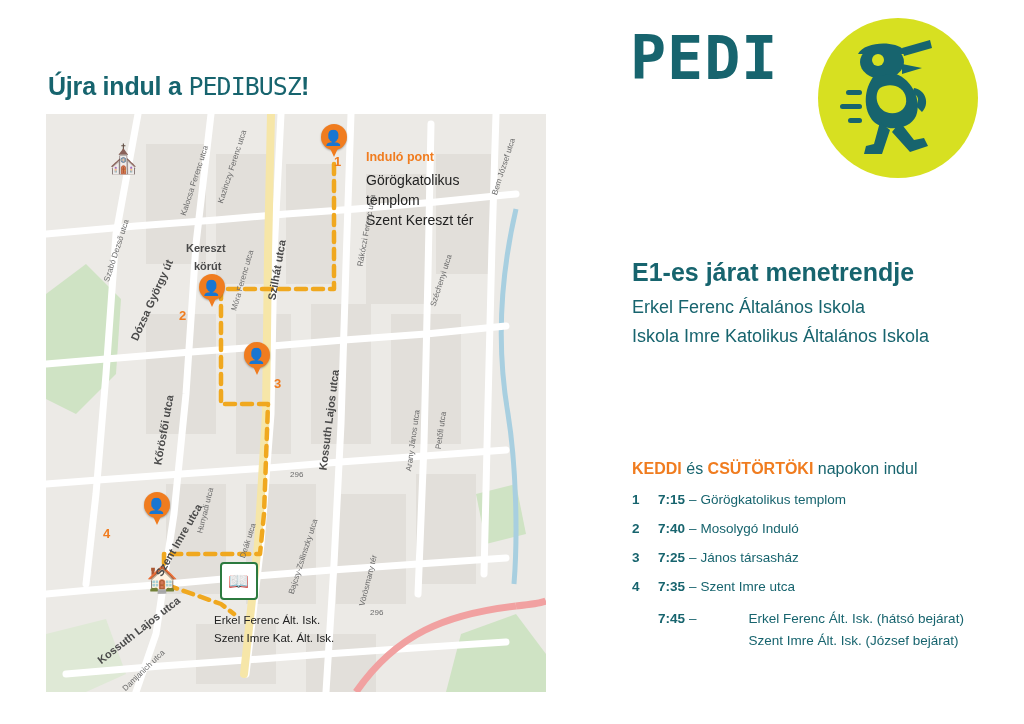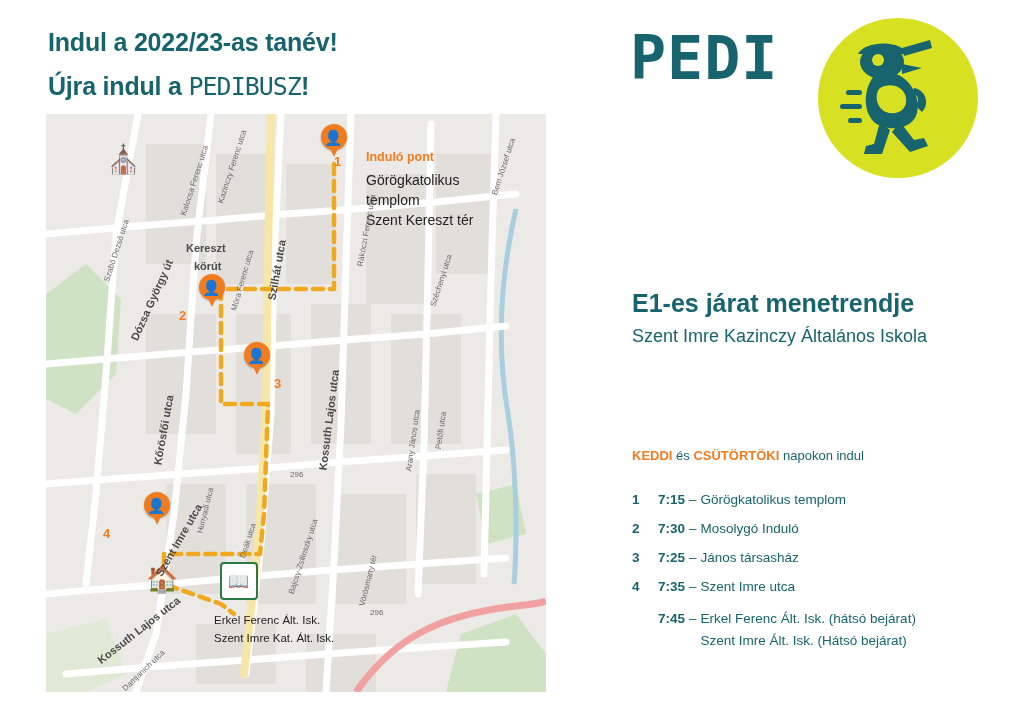--- a/index.html
+++ b/index.html
@@ -177,39 +177,38 @@
     left: 218px; top: 18px;
     width: 160px; height: 160px;
   }
 
   .route-title {
     position: absolute;
     left: 32px; top: 258px;
     font-size: 25px;
     font-weight: bold;
     color: #17646e;
-    margin-top: 31px;
   }
   .school-1 {
     position: absolute;
     left: 32px; top: 297px;
     font-size: 18px;
     color: #17646e;
   }
   .school-2 {
     position: absolute;
     left: 32px; top: 326px;
     font-size: 18px;
     color: #17646e;
   }
 
   .days-line {
     position: absolute;
-    left: 32px; top: 448px;
-    font-size: 13px;
+    left: 32px; top: 460px;
+    font-size: 16px;
     color: #17646e;
     font-weight: bold;
   }
   .days-line .hl { color: #f07c1f; }
   .days-line .plain { font-weight: normal; }
 
   .sched {
     position: absolute;
     left: 32px; top: 492px;
     width: 380px;
@@ -226,28 +225,27 @@
     font-weight: bold;
     color: #17646e;
   }
   .sched-row .time {
     font-weight: bold;
     margin-right: 4px;
     white-space: nowrap;
   }
   .sched-row .dash { margin-right: 4px; }
   .sched-row .place { }
-  .sched-row.last .stack { line-height: 1.6; }
+  .sched-row.last .stack { line-height: 1.6; margin-left: 48px; }
 </style>
 </head>
 <body>
 
 <div class="left-col">
 
-  <div class="headline-1">Indul a 2022/23-as tanév!</div>
 
   <div class="headline-2">
     <span>Újra indul a </span><span class="stencil">PEDIBUSZ</span><span>!</span>
   </div>
 
   <div class="map-frame">
 
     <svg class="map-bg" viewBox="0 0 500 578" preserveAspectRatio="none">
       <rect x="0" y="0" width="500" height="578" fill="#eceae6"></rect>
 
@@ -398,38 +396,39 @@
       <path d="M62,104 L56,126 L48,128 L46,136 L64,136 L72,112 Z"></path>
       <path d="M82,104 L96,122 L106,120 L110,128 L92,134 L74,114 Z"></path>
 
       <rect x="28" y="72" width="16" height="5" rx="2.5"></rect>
       <rect x="22" y="86" width="22" height="5" rx="2.5"></rect>
       <rect x="30" y="100" width="14" height="5" rx="2.5"></rect>
     </g>
   </svg>
 
   <div class="route-title">E1-es járat menetrendje</div>
-  <div class="school-2">Szent Imre Kazinczy Általános Iskola</div>
+  <div class="school-1">Erkel Ferenc Általános Iskola</div>
+  <div class="school-2">Iskola Imre Katolikus Általános Iskola</div>
 
   <div class="days-line">
     <span class="hl">KEDDI</span><span class="plain"> és </span><span class="hl">CSÜTÖRTÖKI</span><span class="plain"> napokon indul</span>
   </div>
 
   <div class="sched">
 
     <div class="sched-row">
       <span class="num">1</span>
       <span class="time">7:15</span>
       <span class="dash">–</span>
       <span class="place">Görögkatolikus templom</span>
     </div>
 
     <div class="sched-row">
       <span class="num">2</span>
-      <span class="time">7:30</span>
+      <span class="time">7:40</span>
       <span class="dash">–</span>
       <span class="place">Mosolygó Induló</span>
     </div>
 
     <div class="sched-row">
       <span class="num">3</span>
       <span class="time">7:25</span>
       <span class="dash">–</span>
       <span class="place">János társasház</span>
     </div>
@@ -440,18 +439,18 @@
       <span class="dash">–</span>
       <span class="place">Szent Imre utca</span>
     </div>
 
     <div class="sched-row last">
       <span class="num"></span>
       <span class="time">7:45</span>
       <span class="dash">–</span>
       <span class="stack">
         <span>Erkel Ferenc Ált. Isk. (hátsó bejárat)</span><br>
-        <span>Szent Imre Ált. Isk. (Hátsó bejárat)</span>
+        <span>Szent Imre Ált. Isk. (József bejárat)</span>
       </span>
     </div>
 
   </div>
 </div>
 
 </body></html>

